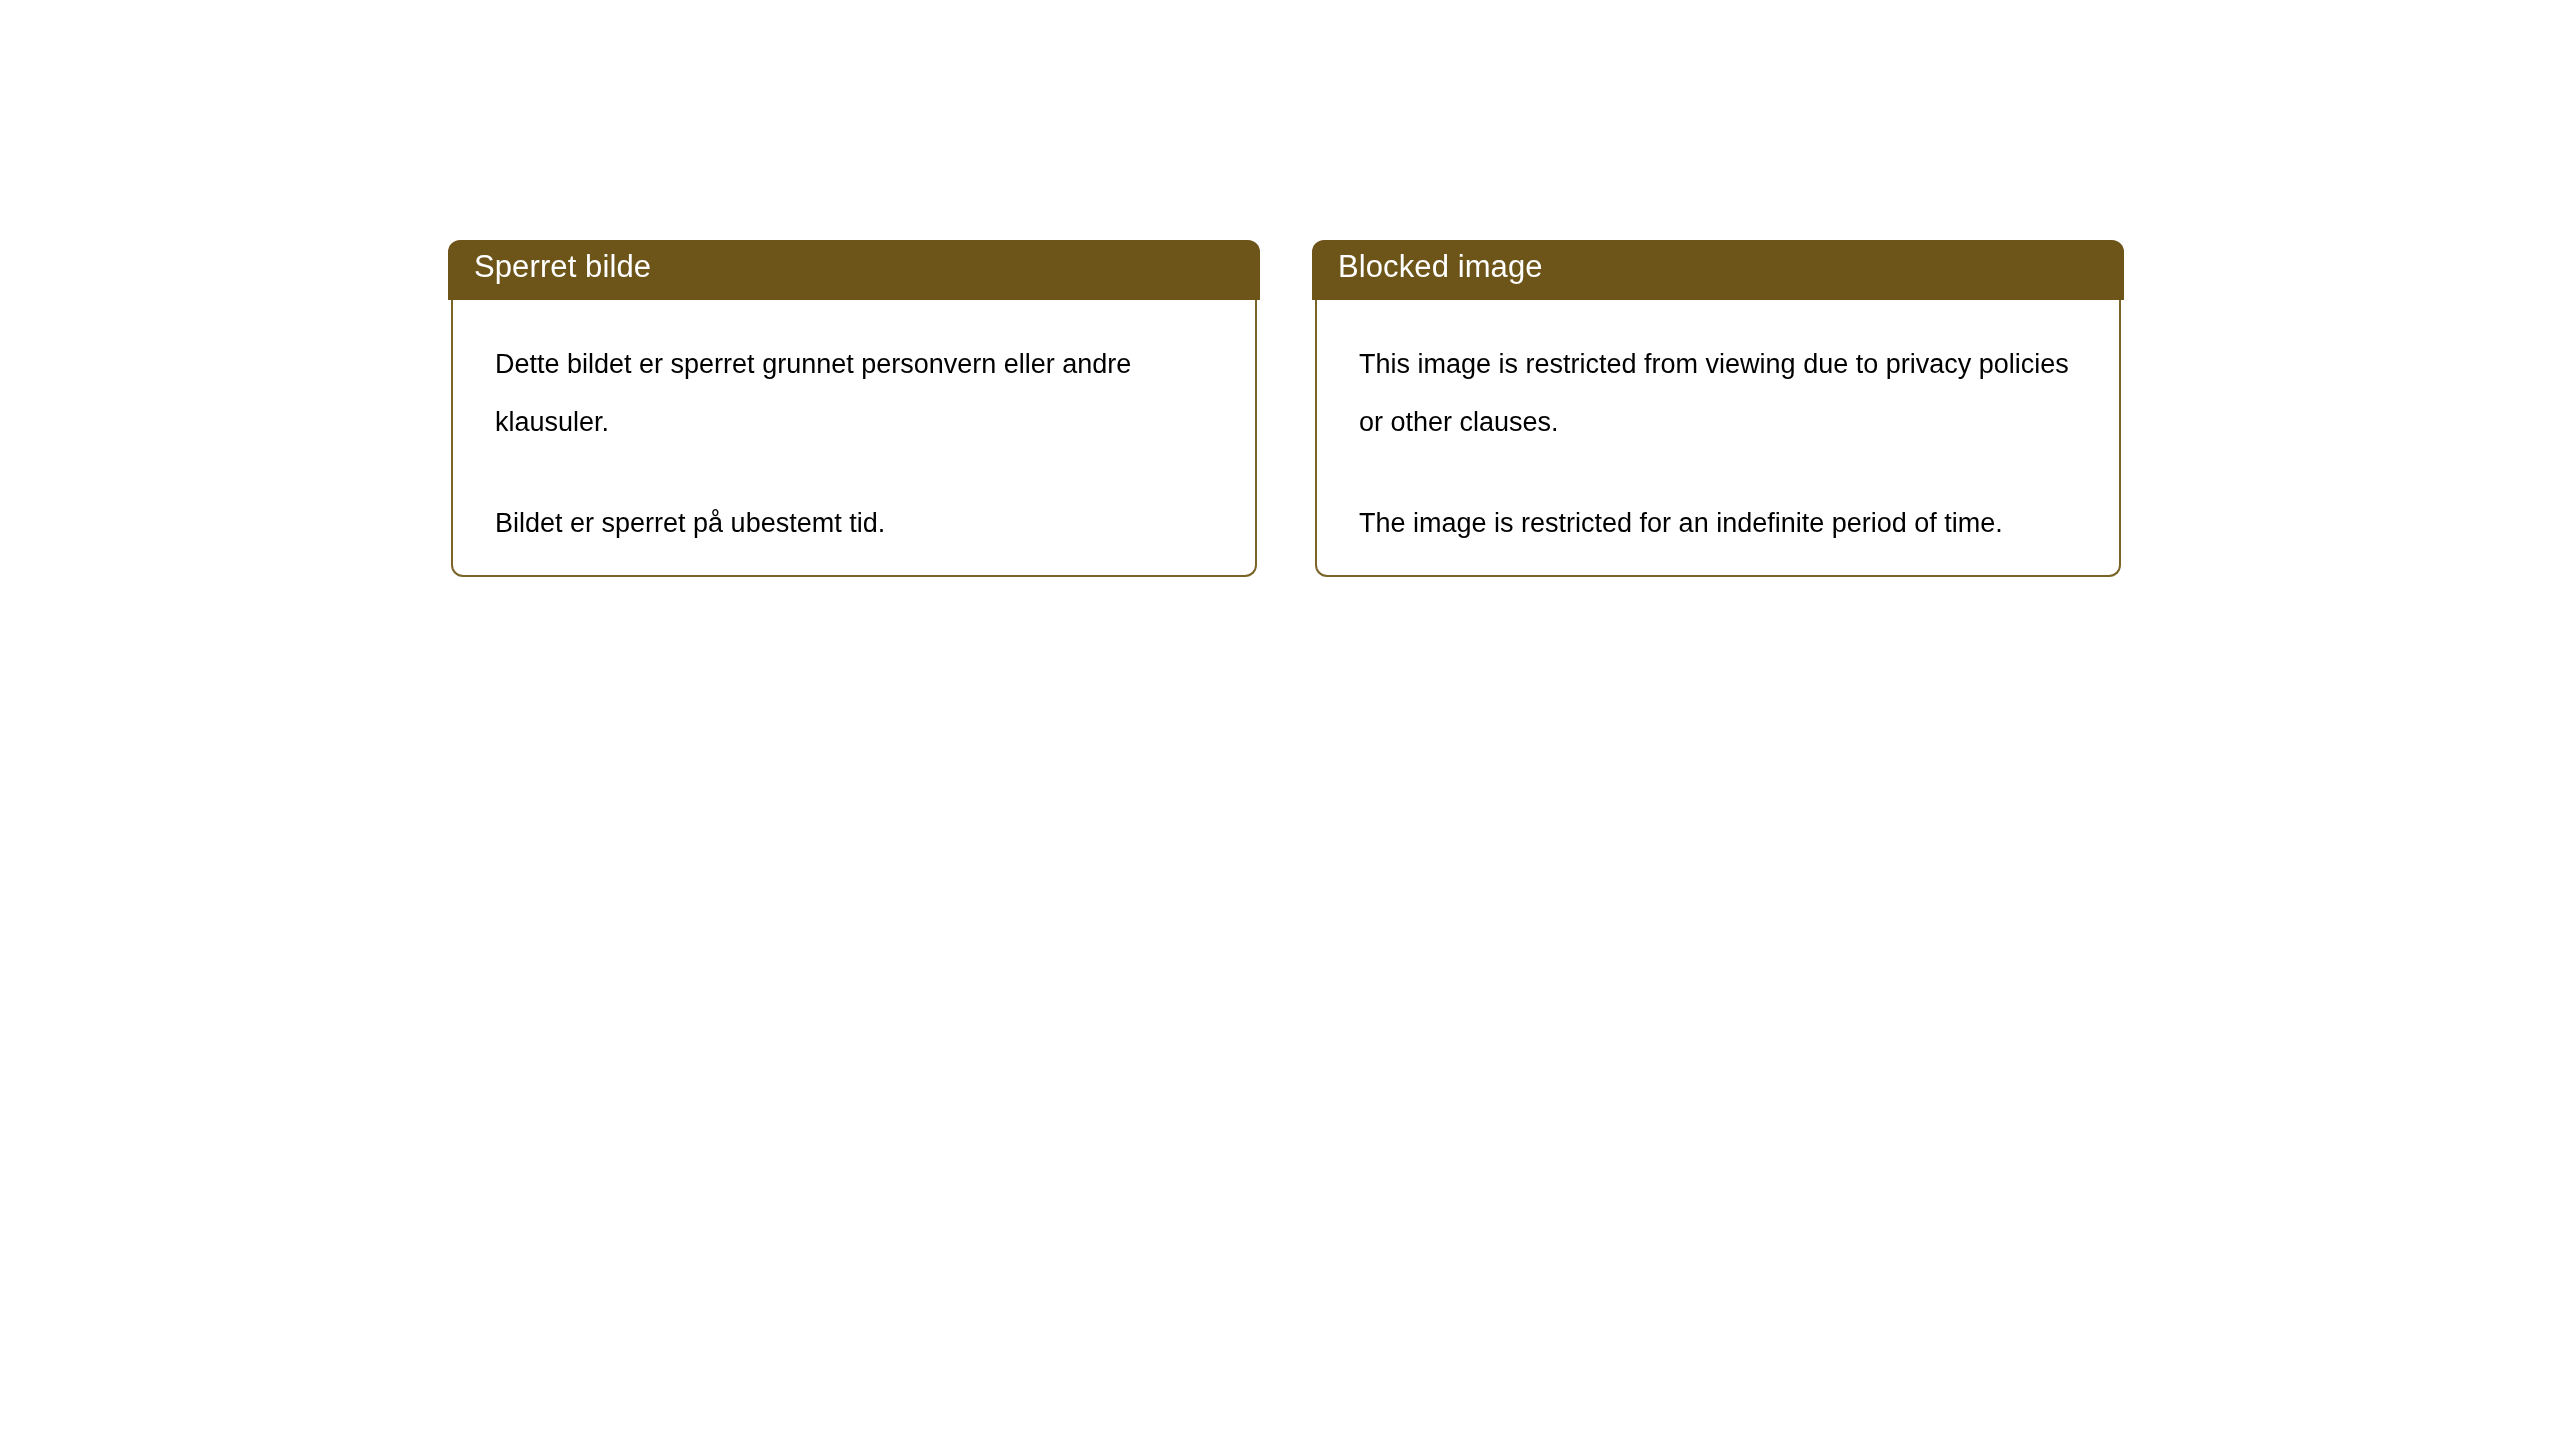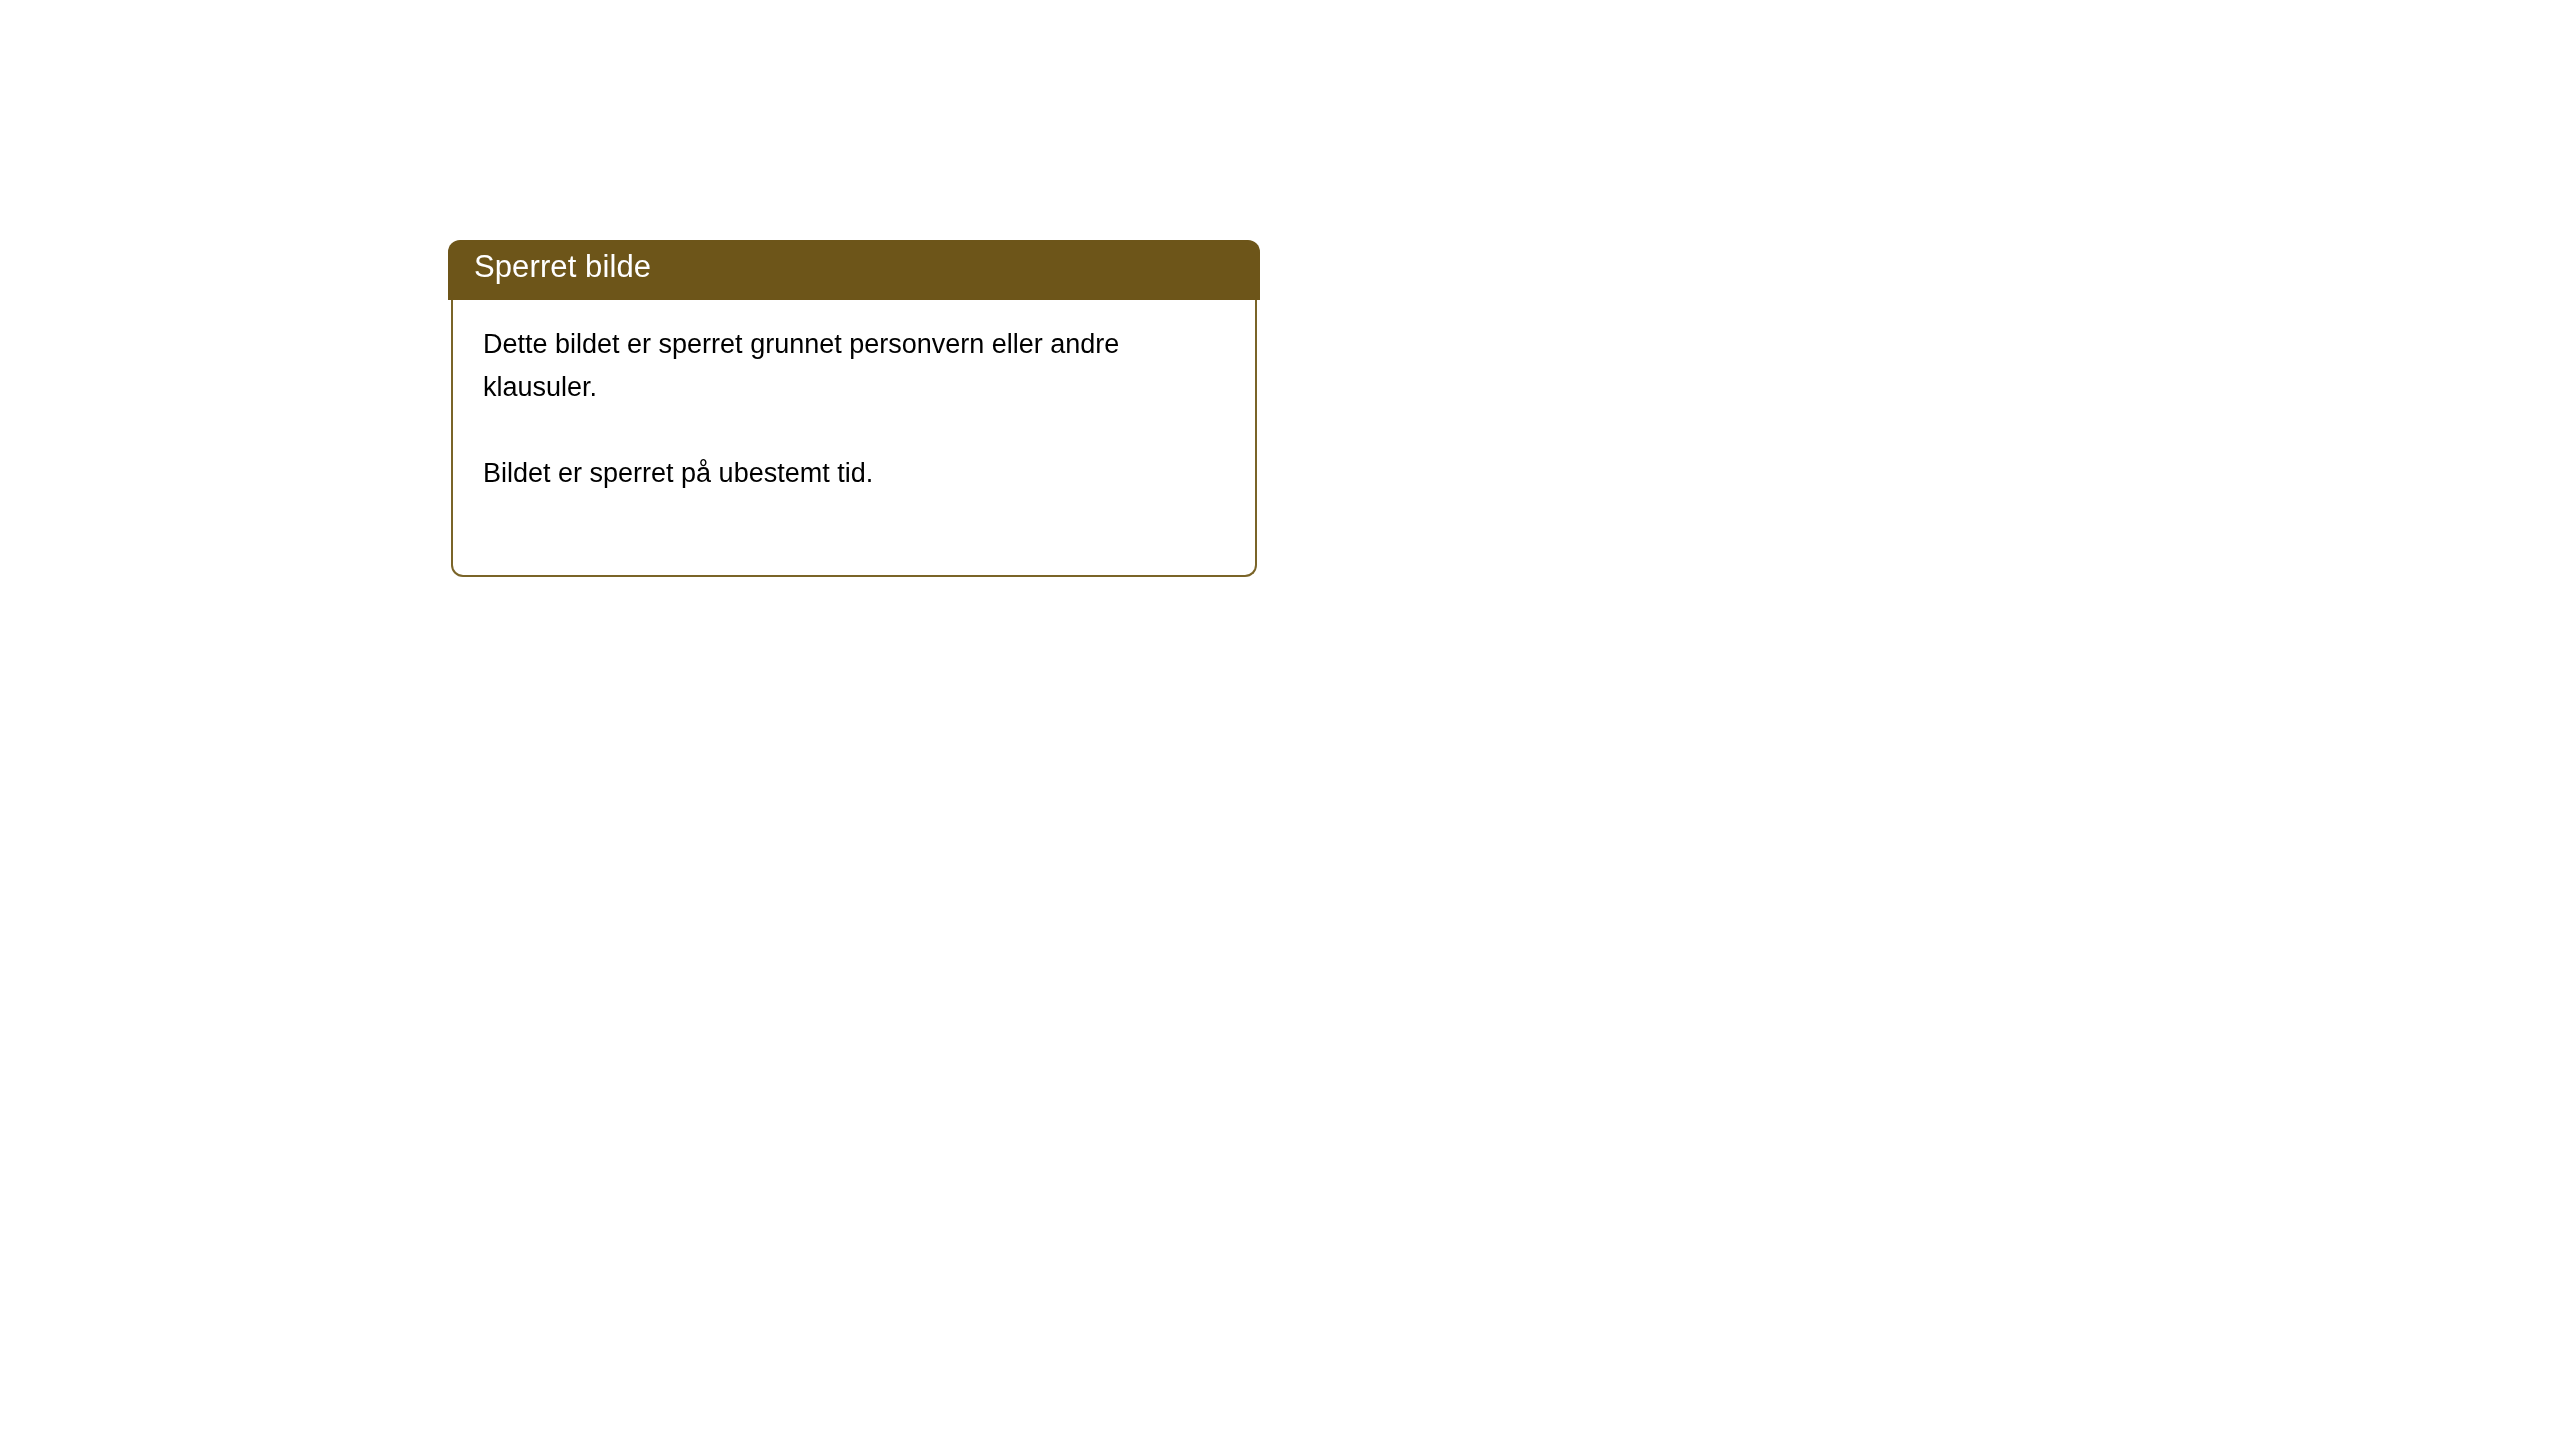--- a/index.html
+++ b/index.html
@@ -79,24 +79,24 @@
     box-sizing: border-box;
     background: #ffffff;
     border: 2px solid #7a6428;
     border-top: none;
     border-radius: 0 0 12px 12px;
     padding: 22px 20px 0 26px;
     z-index: 1;
   }
 
   .body-paragraph {
-    margin: 4px;
+    margin: 16px;
     color: #000000;
     font-size: 27px;
-    line-height: 43px;
+    line-height: 58px;
     font-weight: 400;
     max-width: 750px;
   }
 
   .body-paragraph + .body-paragraph {
     margin-top: 43px;
   }
 </style>
 </head>
 <body>
@@ -106,14 +106,23 @@
   <section class="notice-card card-no">
     <header class="card-header">
       <h1 class="card-title">Sperret bilde</h1>
     </header>
     <div class="card-body">
       <p class="body-paragraph">Dette bildet er sperret grunnet personvern eller andre klausuler.</p>
       <p class="body-paragraph">Bildet er sperret på ubestemt tid.</p>
     </div>
   </section>
 
+  <section class="notice-card card-en">
+    <header class="card-header">
+      <h1 class="card-title">Blocked image</h1>
+    </header>
+    <div class="card-body">
+      <p class="body-paragraph">This image is restricted from viewing due to privacy policies or other clauses.</p>
+      <p class="body-paragraph">The image is restricted for an indefinite period of time.</p>
+    </div>
+  </section>
 
 </div>
 
 </body></html>

